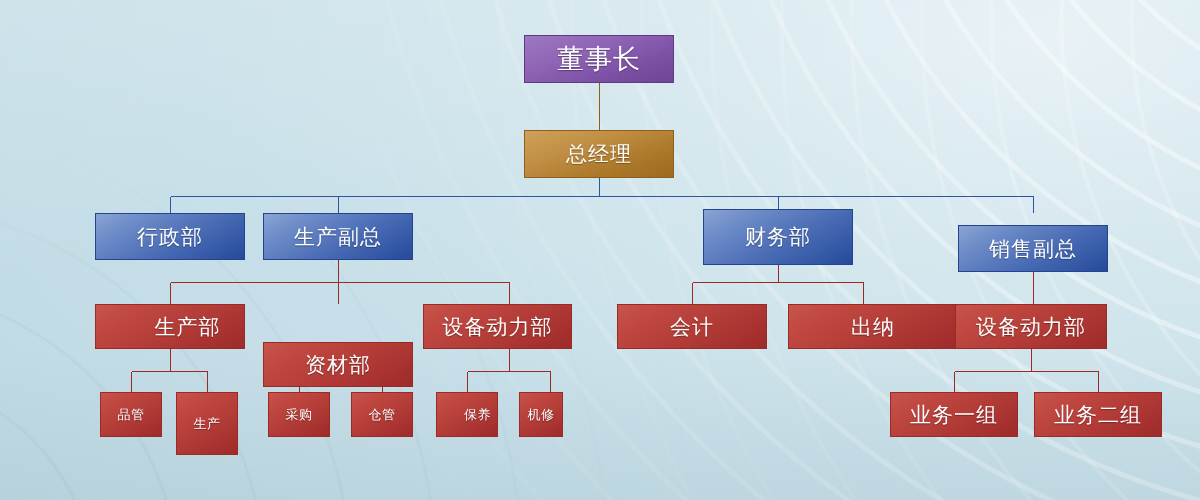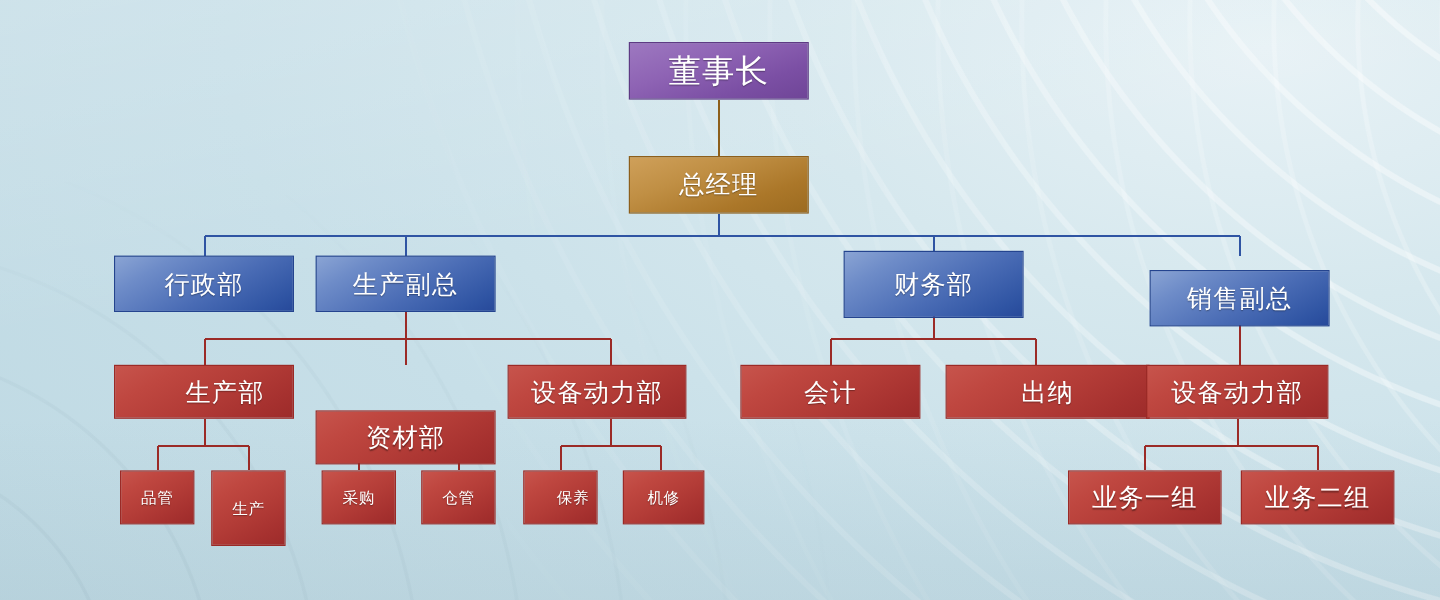--- a/index.html
+++ b/index.html
@@ -212,21 +212,21 @@
       </div>
       <div class="node node-red small" style="left: 268px; top: 392px; width: 62px; height: 45px;">
         <span>采购</span>
       </div>
       <div class="node node-red small" style="left: 351px; top: 392px; width: 62px; height: 45px;">
         <span>仓管</span>
       </div>
       <div class="node node-red small" style="left: 436px; top: 392px; width: 62px; height: 45px; padding-left: 21px;">
         <span>保养</span>
       </div>
-      <div class="node node-red small" style="left: 519px; top: 392px; width: 68px; height: 45px;">
+      <div class="node node-red small" style="left: 519px; top: 392px; width: 44px; height: 45px;">
         <span>机修</span>
       </div>
       <div class="node node-red" style="left: 890px; top: 392px; width: 128px; height: 45px;">
         <span>业务一组</span>
       </div>
       <div class="node node-red" style="left: 1034px; top: 392px; width: 128px; height: 45px;">
         <span>业务二组</span>
       </div>
     </div>
 

